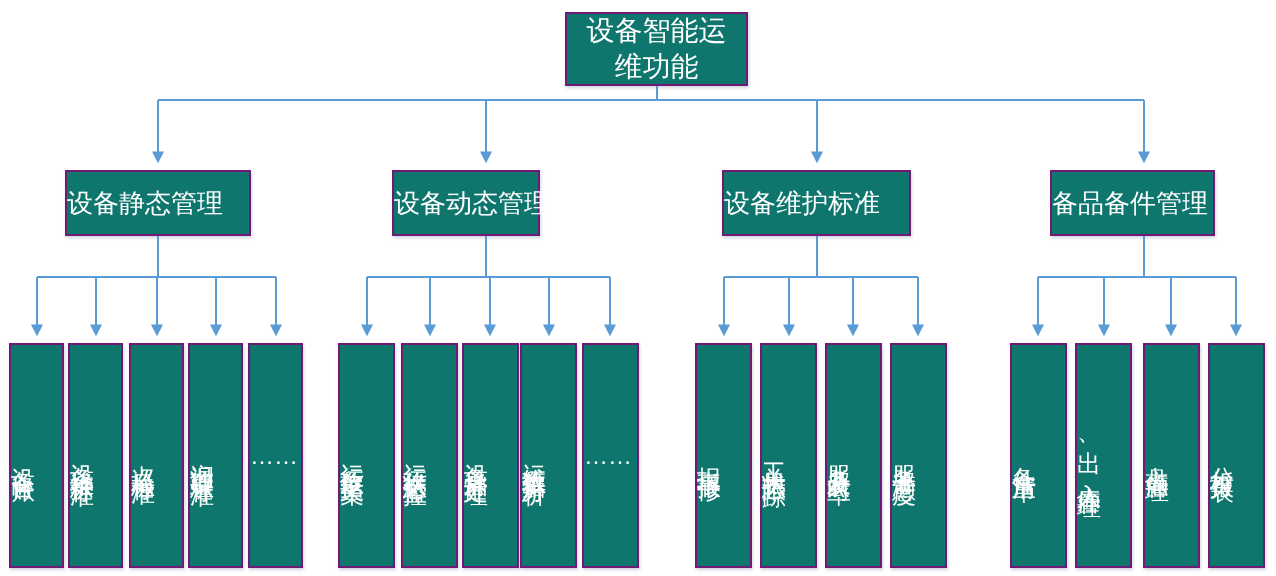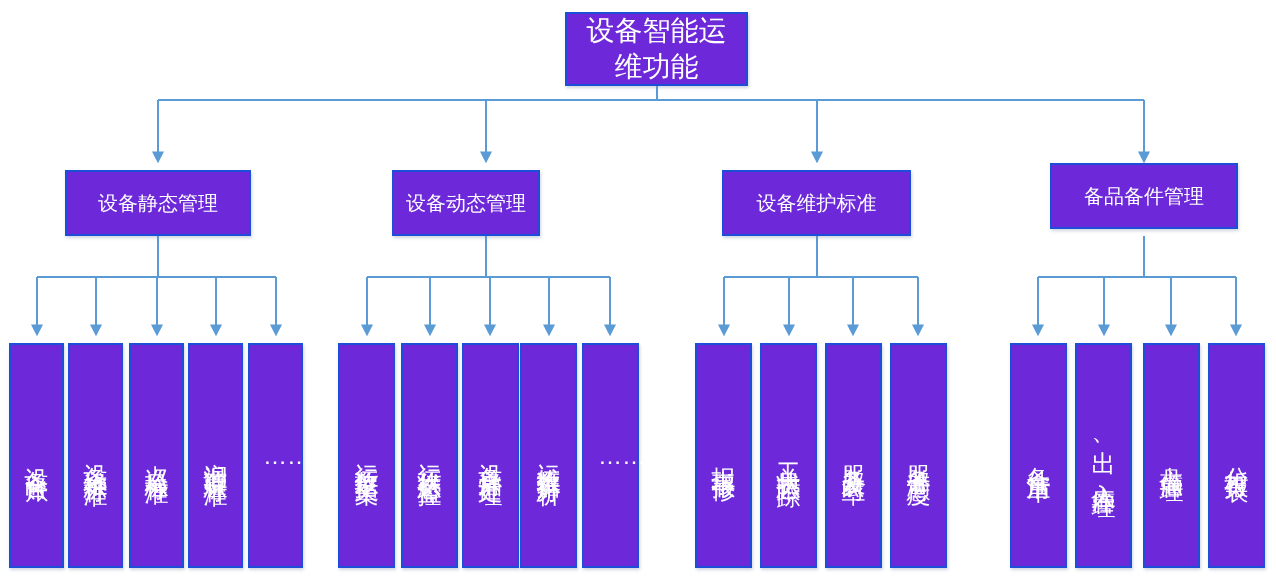--- a/index.html
+++ b/index.html
@@ -13,36 +13,35 @@
   }
   .connectors {
     position: absolute;
     left: 0; top: 0;
     width: 1276px; height: 576px;
     pointer-events: none;
   }
   .node {
     position: absolute;
     box-sizing: border-box;
-    background: #6d28d9;
-    border: 2px solid #1d4ed8;
+    background: #0f766e;
+    border: 2px solid #701a75;
     box-shadow: 1px 2px 3px rgba(120, 140, 165, 0.35);
     color: #ffffff;
     display: flex;
     align-items: center;
-    justify-content: center;
     text-align: center;
   }
   .root {
     font-size: 28px;
     line-height: 1.28;
     padding: 0 17px;
   }
   .branch {
-    font-size: 20px;
+    font-size: 26px;
     white-space: nowrap;
   }
   .leaf .vtext {
     writing-mode: vertical-lr;
     text-orientation: upright;
     font-size: 24px;
     letter-spacing: 4px;
     line-height: 1;
   }
   .leaf .dots {
@@ -119,21 +118,21 @@
 
   <div class="node branch" style="left:65px; top:170px; width:186px; height:66px;">
     <span>设备静态管理</span>
   </div>
   <div class="node branch" style="left:392px; top:170px; width:148px; height:66px;">
     <span>设备动态管理</span>
   </div>
   <div class="node branch" style="left:722px; top:170px; width:189px; height:66px;">
     <span>设备维护标准</span>
   </div>
-  <div class="node branch" style="left:1050px; top:163px; width:188px; height:66px;">
+  <div class="node branch" style="left:1050px; top:170px; width:165px; height:66px;">
     <span>备品备件管理</span>
   </div>
 
   <div class="node leaf" style="left:9px; top:343px; width:55px; height:225px;">
     <span class="vtext">设备台账</span>
   </div>
   <div class="node leaf" style="left:68px; top:343px; width:55px; height:225px;">
     <span class="vtext">设备维护标准</span>
   </div>
   <div class="node leaf" style="left:129px; top:343px; width:55px; height:225px;">

